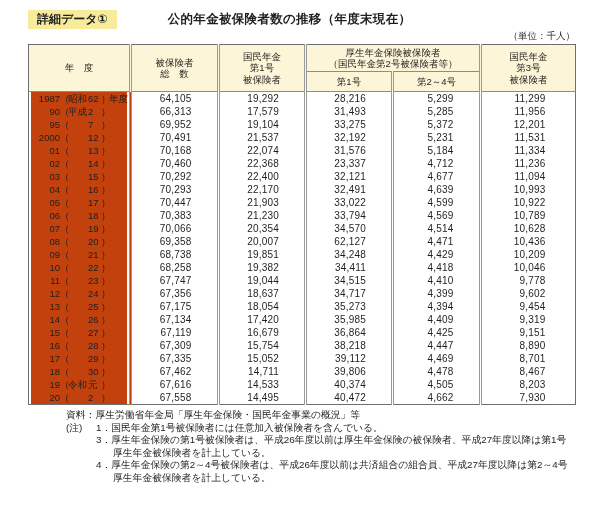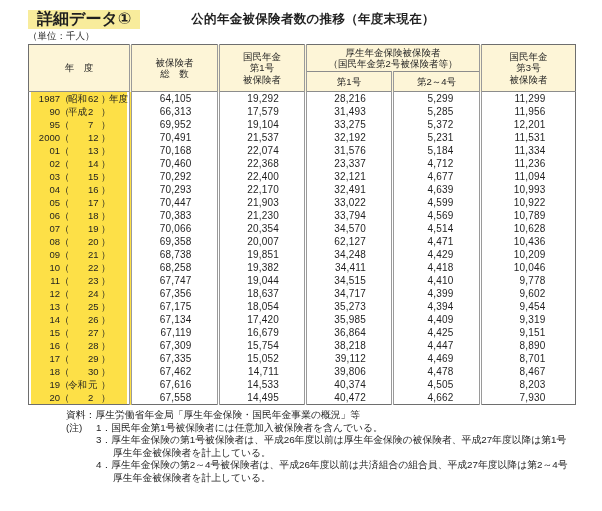--- a/index.html
+++ b/index.html
@@ -6,40 +6,40 @@
   body {
     width:602px; height:511px; overflow:hidden;
     font-family:"Liberation Sans","DejaVu Sans",sans-serif;
     color:#1f1f1f;
     -webkit-font-smoothing:antialiased;
   }
   .page { box-sizing:border-box; width:602px; height:511px; padding:9px 27px 0 28px; position:relative; }
 
   
   .titlebar { display:flex; align-items:center; gap:15px; height:20px; }
-  .badge { background:#f8ec9c; padding:2px 9px 3px 9px; font-weight:bold; font-size:16px; line-height:14px; white-space:nowrap; }
+  .badge { background:#f8ec9c; padding:2px 9px 3px 9px; font-weight:bold; font-size:12px; line-height:14px; white-space:nowrap; }
   .title { font-weight:bold; font-size:12.5px; letter-spacing:0.3px; white-space:nowrap;margin-left:36px; }
-  .unit { font-size:9.5px; height:12px; margin-top:1px; }
+  .unit { text-align:right; font-size:9.5px; height:12px; margin-top:1px; }
 
   
   table { border-collapse:collapse; table-layout:fixed; width:547px; margin-top:2px; border:1px solid #6e6e6e; }
   col.w0 { width:102px; } col.w1 { width:88px; } col.w2 { width:87px; }
   col.w3 { width:87px; } col.w4 { width:88px; } col.w5 { width:95px; }
 
   thead th {
     background:#fdf5d7; font-weight:normal; font-size:9.5px; line-height:11.5px;
     padding:0; white-space:pre-line; vertical-align:middle;
     border-bottom:1px solid #8c8c8c;
   }
   thead tr.h1 { height:27px; }
   thead tr.h2 { height:20px; }
   .v { border-left:3px double #9a9a9a; }
 
   tbody td { height:13px; padding:0; font-size:10px; line-height:13px; vertical-align:middle; }
-  td.c-year { background:#fde047; box-shadow:inset 2px 0 0 #ffffff, inset -2px 0 0 #ffffff; font-size:9.5px; }
+  td.c-year { background:#c2410c; box-shadow:inset 2px 0 0 #ffffff, inset -2px 0 0 #ffffff; font-size:9.5px; }
   .ywrap { display:flex; align-items:center; padding-left:5px; }
   .ywrap span { display:inline-block; white-space:pre; }
   .yr  { width:26px; text-align:right; }
   .era { width:20px; text-align:left; }
   .enum{ width:13px; }
   .pa  { width:8px; text-align:center; }
   .sfx { text-align:left; }
   td.c-val { text-align:center; }
   .vbox { display:inline-block; width:34px; text-align:right; letter-spacing:0.2px; }
 

